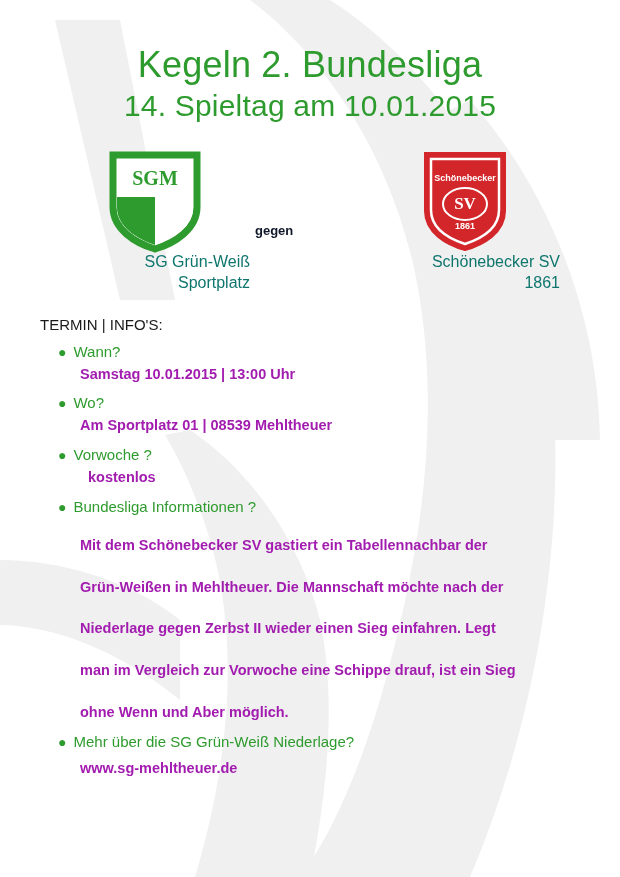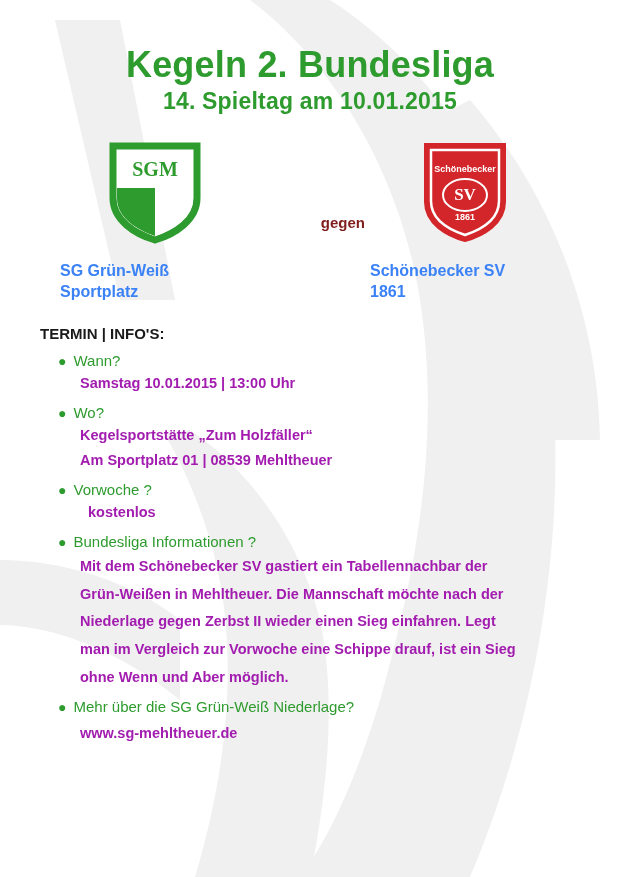--- a/index.html
+++ b/index.html
@@ -32,71 +32,70 @@
     z-index: 2;
   }
 
   
   .title-block {
     text-align: center;
     padding-top: 42px;
   }
   .title-line {
     color: #2e9b2e;
-    font-weight: bold;
+    font-weight: normal;
     font-size: 36px;
     line-height: 1.25;
     letter-spacing: 0.2px;
   }
   .title-line.second {
-    font-size: 23px;
+    font-size: 30px;
   }
 
   
   .teams {
     display: flex;
     align-items: flex-start;
     justify-content: space-between;
     margin-top: 26px;
     padding: 0 60px;
   }
   .team {
     width: 190px;
-    text-align: left;
+    text-align: right;
   }
   .crest {
     height: 100px;
     display: flex;
     align-items: center;
     justify-content: center;
   }
   .team-name {
-    margin-top: 18px;
     font-size: 16px;
-    font-weight: bold;
-    color: #3b82f6;
+    font-weight: normal;
+    color: #0f766e;
     line-height: 1.35;
   }
   .versus {
     width: 110px;
-    text-align: right;
-    font-size: 15px;
+    text-align: left;
+    font-size: 13px;
     font-weight: bold;
-    color: #7f1d1d;
+    color: #0f172a;
     padding-top: 72px;
   }
 
   
   .info {
     margin-top: 22px;
     padding: 0 40px 0 40px;
   }
   .info-heading {
     font-size: 15px;
-    font-weight: bold;
+    font-weight: normal;
     color: #1a1a1a;
     margin-bottom: 10px;
   }
   .bullet-row {
     display: flex;
     align-items: baseline;
     margin-top: 9px;
     padding-left: 18px;
   }
   .bullet-dot {
@@ -113,21 +112,21 @@
   .answer {
     font-size: 14.5px;
     font-weight: bold;
     color: #a21caf;
     line-height: 1.5;
     padding-left: 40px;
     margin-top: 4px;
   }
   .answer.para {
     padding-left: 40px;
-    margin-top: 6px;
+    margin-top: 20px;
     padding-right: 14px;
   }
   .answer.indent-small {
     padding-left: 48px;
   }
   .answer.link {
     padding-left: 40px;
     margin-top: 8px;
   }
 </style>
@@ -198,21 +197,20 @@
       <div class="bullet-row">
         <span class="bullet-dot">●</span>
         <span class="bullet-label">Wann?</span>
       </div>
       <div class="answer">Samstag 10.01.2015 | 13:00 Uhr</div>
 
       <div class="bullet-row">
         <span class="bullet-dot">●</span>
         <span class="bullet-label">Wo?</span>
       </div>
-      <div class="answer">Kegelsportstätte „Zum Holzfäller“</div>
       <div class="answer">Am Sportplatz 01 | 08539 Mehltheuer</div>
 
       <div class="bullet-row">
         <span class="bullet-dot">●</span>
         <span class="bullet-label">Vorwoche ?</span>
       </div>
       <div class="answer indent-small">kostenlos</div>
 
       <div class="bullet-row">
         <span class="bullet-dot">●</span>

